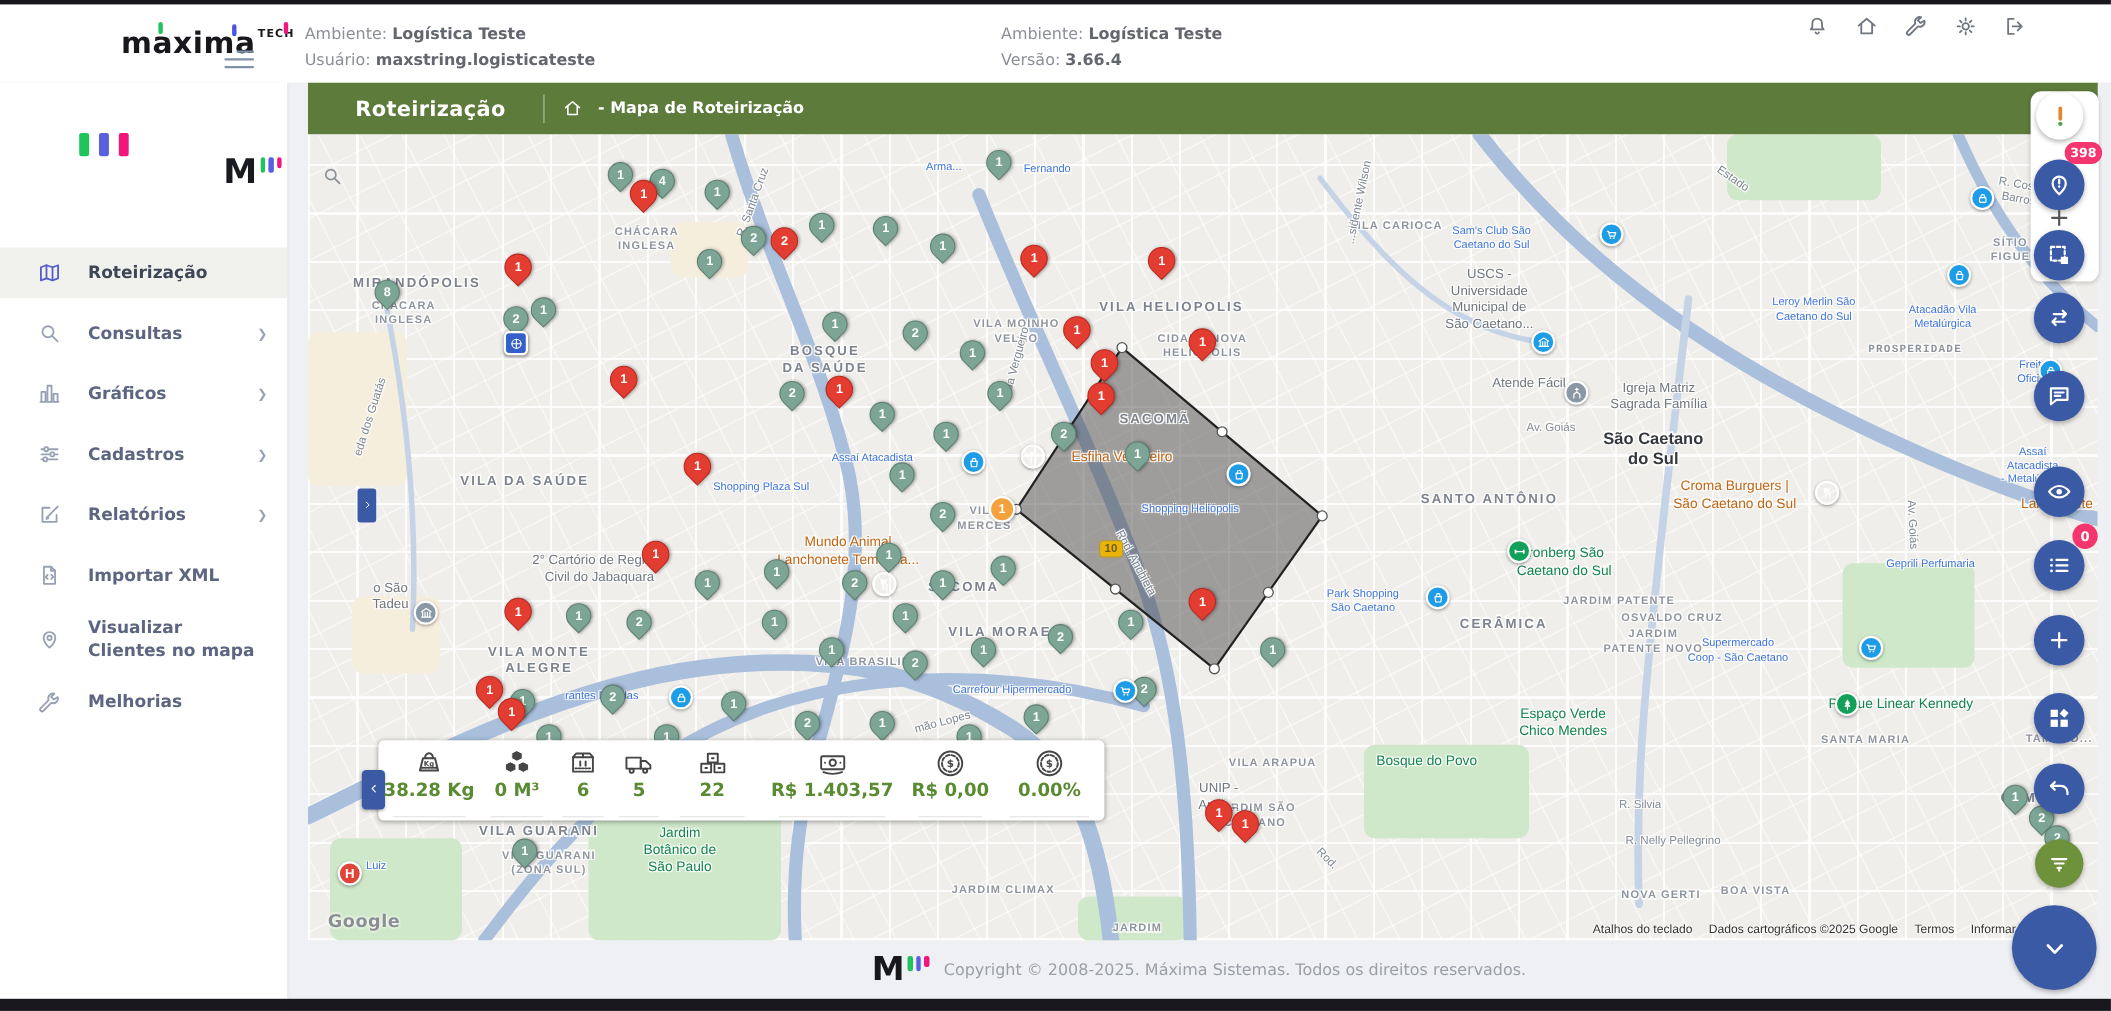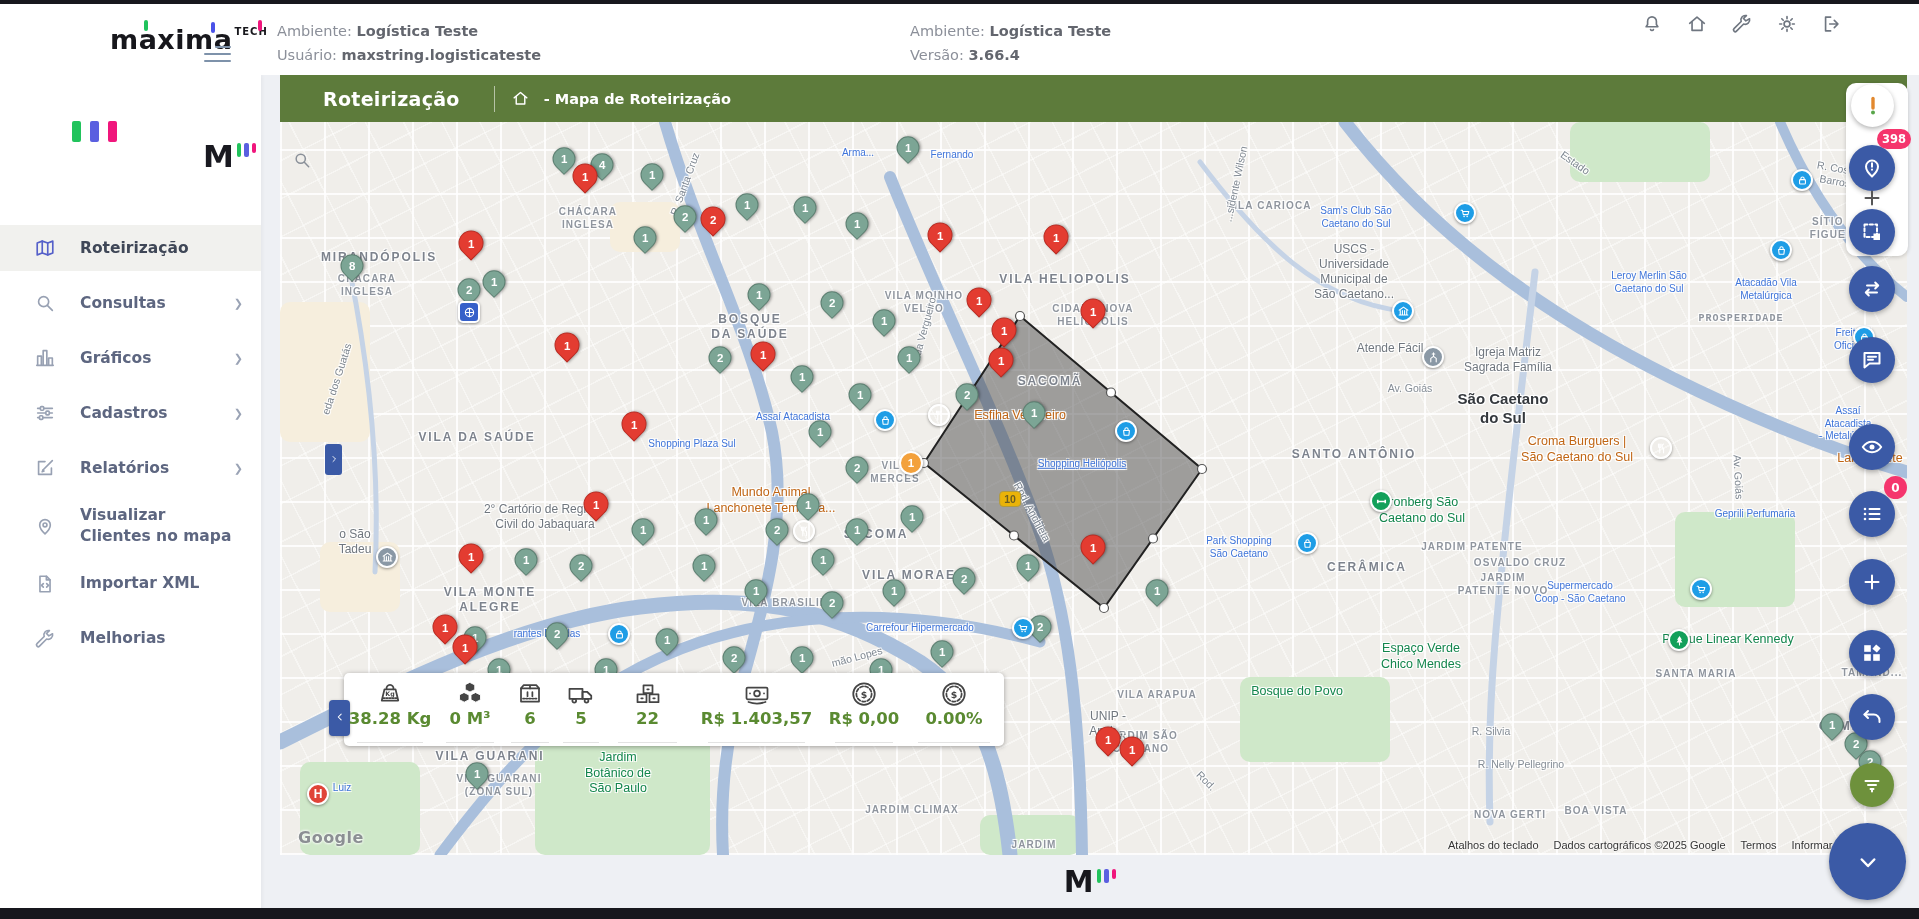--- a/index.html
+++ b/index.html
@@ -241,32 +241,32 @@
         <span class="si-icon"><svg viewBox="0 0 24 24" fill="none" stroke="currentColor" stroke-width="1.8" stroke-linecap="round" stroke-linejoin="round">
             <path d="M19 12v7H5V5h7"></path>
             <path d="M9.8 14.2L20 4"></path>
             <path d="M9.8 14.2l-.9 1.9 2-.8z"></path>
           </svg></span>
         <span class="si-label">Relatórios</span>
         <span class="si-chev">❯</span>
       </div>
       <div class="side-item">
         <span class="si-icon"><svg viewBox="0 0 24 24" fill="none" stroke="currentColor" stroke-width="1.8" stroke-linecap="round" stroke-linejoin="round">
-            <path d="M12 20.5s-5.8-5.3-5.8-9.7a5.8 5.8 0 1 1 11.6 0c0 4.4-5.8 9.7-5.8 9.7z"></path>
-            <circle cx="12" cy="10.8" r="2.1"></circle>
-          </svg></span>
-        <span class="si-label">Visualizar Clientes no mapa</span>
-      </div>
-      <div class="side-item">
-        <span class="si-icon"><svg viewBox="0 0 24 24" fill="none" stroke="currentColor" stroke-width="1.8" stroke-linecap="round" stroke-linejoin="round">
             <path d="M6.5 3.5h7l4 4v13h-11z"></path>
             <path d="M13.5 3.5v4h4"></path>
             <path d="M10.2 11.5l-2 2 2 2M13.8 11.5l2 2-2 2"></path>
           </svg></span>
         <span class="si-label">Importar XML</span>
+      </div>
+      <div class="side-item">
+        <span class="si-icon"><svg viewBox="0 0 24 24" fill="none" stroke="currentColor" stroke-width="1.8" stroke-linecap="round" stroke-linejoin="round">
+            <path d="M12 20.5s-5.8-5.3-5.8-9.7a5.8 5.8 0 1 1 11.6 0c0 4.4-5.8 9.7-5.8 9.7z"></path>
+            <circle cx="12" cy="10.8" r="2.1"></circle>
+          </svg></span>
+        <span class="si-label">Visualizar Clientes no mapa</span>
       </div>
       <div class="side-item">
         <span class="si-icon"><svg viewBox="0 0 24 24" fill="none" stroke="currentColor" stroke-width="1.8" stroke-linecap="round" stroke-linejoin="round">
             <path d="M20.2 6.3a4.8 4.8 0 0 1-6.4 5.7L6 19.8a1.9 1.9 0 0 1-2.7-2.7l7.8-7.8a4.8 4.8 0 0 1 5.7-6.4L13.6 6l2.6 2.6z"></path>
           </svg></span>
         <span class="si-label">Melhorias</span>
       </div>
     </nav>
 </aside>
 
@@ -377,21 +377,21 @@
 Metalúrgica</div>
         <div class="lab k-b" style="left: 1575px; top: 217px;">Freitas L
 Oficial - L</div>
         <div class="lab k-b" style="left: 1568px; top: 302px;">Assaí Atacadista
 - Metalúrgica</div>
         <div class="lab k-o" style="left: 1297px; top: 328px;">Croma Burguers |
 São Caetano do Sul</div>
         <div class="lab k-o" style="left: 740px; top: 294px;">Esfiha Vergueiro</div>
         <div class="lab k-b" style="left: 513px; top: 295px;">Assaí Atacadista</div>
         <div class="lab k-b" style="left: 412px; top: 322px;">Shopping Plaza Sul</div>
-        <div class="lab k-b" style="left: 802px; top: 342px; text-decoration: underline;">Shopping Heliópolis</div>
+        <div class="lab k-b" style="left: 802px; top: 342px;">Shopping Heliópolis</div>
         <div class="lab k-o" style="left: 491px; top: 379px;">Mundo Animal
 Lanchonete Temática...</div>
         <div class="lab k-o" style="left: 1590px; top: 337px;">Lanchonete</div>
         <div class="lab k-y" style="left: 265px; top: 395px;">2° Cartório de Registro
 Civil do Jabaquara</div>
         <div class="lab k-y" style="left: 1074px; top: 150px;">USCS -
 Universidade
 Municipal de
 São Caetano...</div>
         <div class="lab k-y" style="left: 1110px; top: 226px;">Atende Fácil</div>
@@ -969,15 +969,16 @@
     </svg>
   </div>
 
 <footer class="footer">
   <div class="flogo">
     <span>M</span>
     <span class="fbar fbar-g"></span>
       <span class="fbar fbar-b"></span>
       <span class="fbar fbar-p"></span>
   </div>
+  <span class="fcopy">Copyright © 2008-2025. Máxima Sistemas. Todos os direitos reservados.</span>
 </footer>
 
 <div class="bottomstrip"></div>
 
 </body></html>

